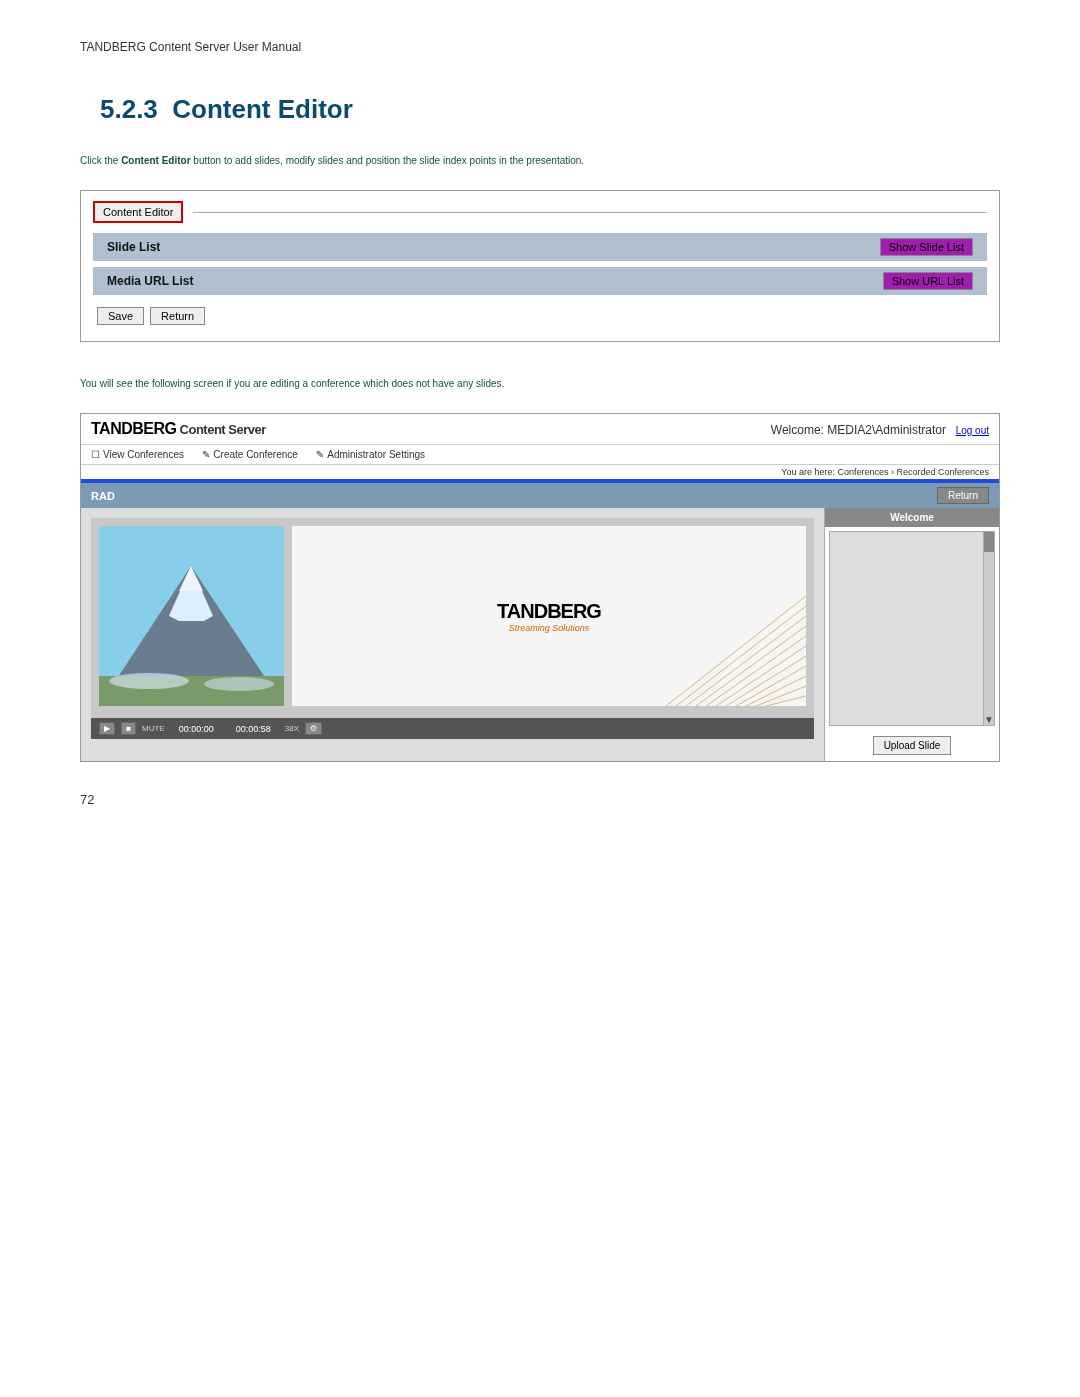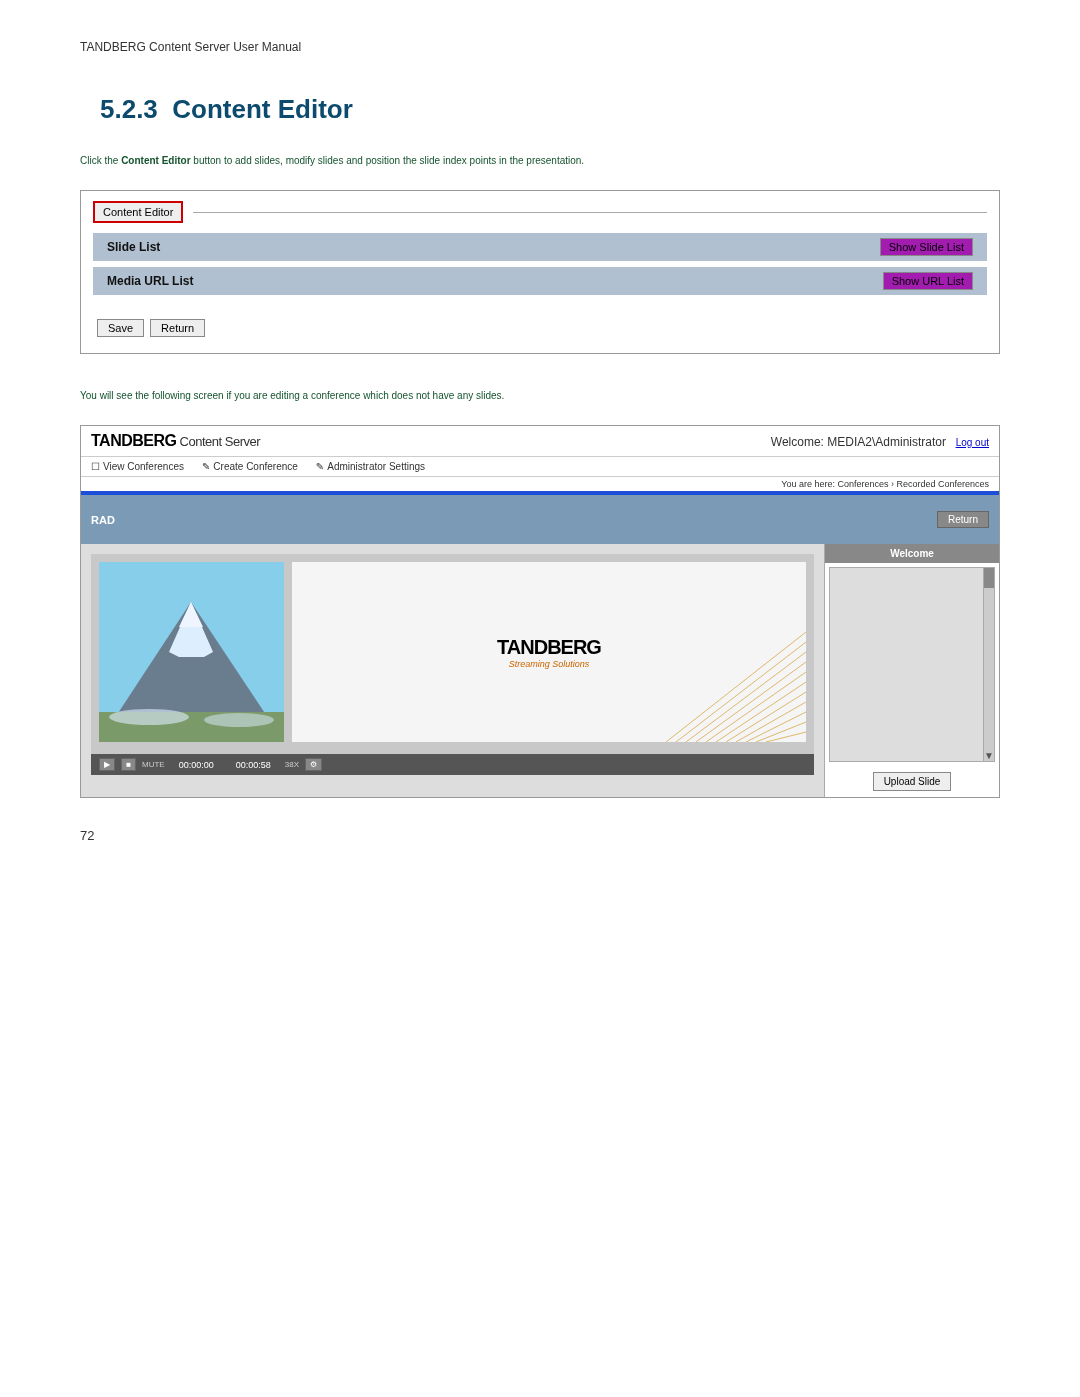--- a/index.html
+++ b/index.html
@@ -87,21 +87,21 @@
     .btn-show {
       background: #a21caf;
       border: 1px solid #888;
       font-size: 11px;
       padding: 2px 8px;
       cursor: pointer;
     }
 
     
     .save-row {
-      margin-top: 20px;
+      margin-top: 8px;
       display: flex;
       gap: 6px;
       padding: 4px 4px;
     }
 
     .btn-save, .btn-return {
       background: #eeeeee;
       border: 1px solid #888;
       font-size: 11px;
       padding: 2px 10px;
@@ -126,21 +126,21 @@
     }
 
     .tb-logo {
       font-size: 16px;
       font-weight: bold;
       color: #000;
       letter-spacing: -0.5px;
     }
 
     .tb-logo span {
-      font-weight: normal;
+      font-weight: bold;
       font-size: 13px;
       color: #333;
     }
 
     .tb-welcome {
       font-size: 12px;
       color: #333;
     }
 
     .tb-logout {
@@ -183,21 +183,21 @@
       background: #ffffff;
       border-bottom: 4px solid #1d4ed8;
     }
 
     
     .tb-title-bar {
       display: flex;
       align-items: center;
       justify-content: space-between;
       background: #7a9ab5;
-      padding: 16px 10px;
+      padding: 4px 10px;
     }
 
     .tb-title-text {
       font-size: 11px;
       font-weight: bold;
       color: #ffffff;
     }
 
     .btn-return-tb {
       background: #888;

